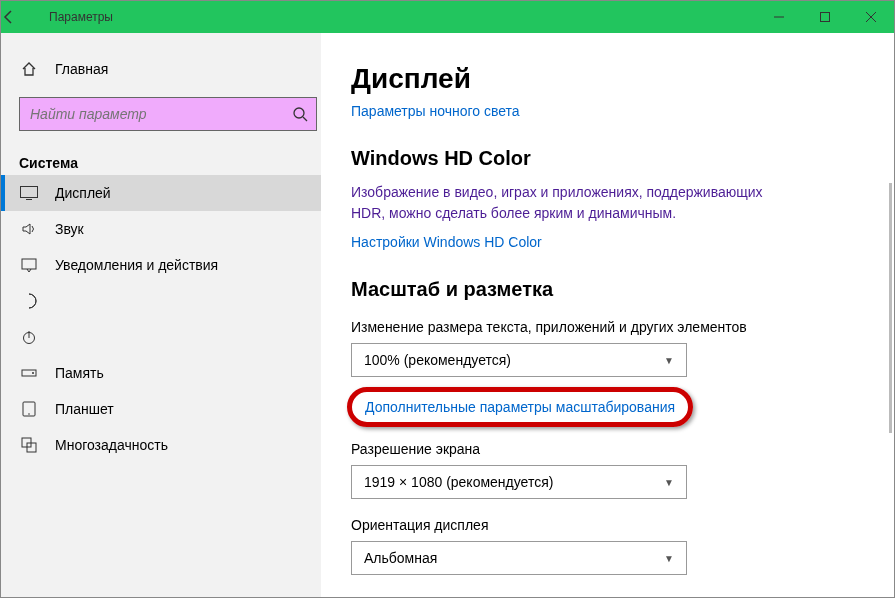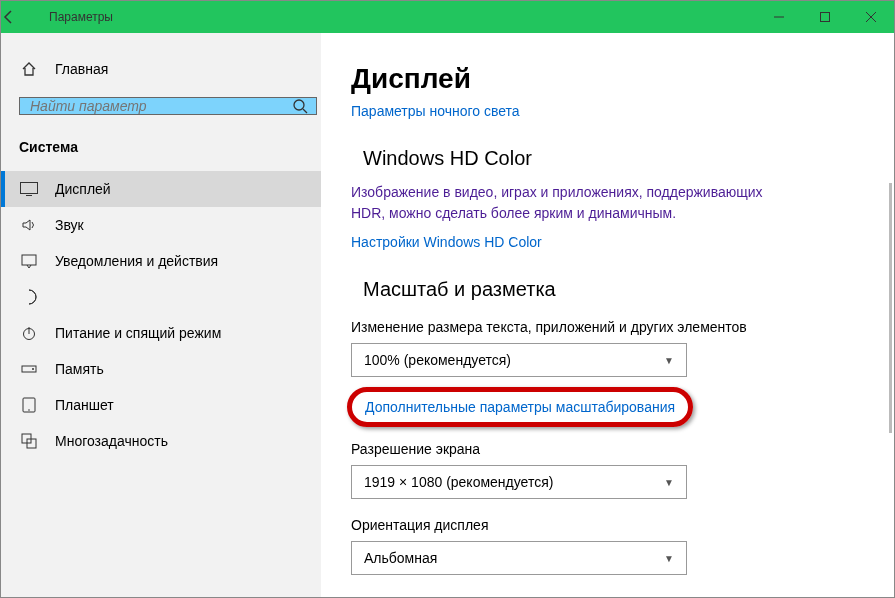--- a/index.html
+++ b/index.html
@@ -7,33 +7,33 @@
   .titlebar { height:32px; display:flex; align-items:center; background:#22c55e; }
   .titlebar .back { width:44px; text-align:center; font-size:16px; color:#333; cursor:pointer;}
   .titlebar .title { flex:1; font-size:12px; color:#333; padding-left:4px;}
   .titlebar .ctrls { display:flex; }
   .titlebar .ctrls div { width:46px; height:32px; display:flex; align-items:center; justify-content:center; font-size:12px; color:#333; cursor:pointer;}
   .body { display:flex; height:566px; }
   .sidebar { width:320px; background:#f2f2f2; padding:20px 0 0 0; overflow:hidden;}
   .home { display:flex; align-items:flex-start; padding:8px 18px; gap:16px; }
   .home .icon { width:20px; display:flex; align-items:center; justify-content:center; color:#333;}
   .home .label { font-size:14px; }
-  .search { margin:12px 4px 18px 18px; height:18px; border:1px solid #666; background:#7dd3fc; display:flex; align-items:center; padding:0 8px;}
+  .search { margin:12px 4px 18px 18px; height:34px; border:1px solid #666; background:#f0abfc; display:flex; align-items:center; padding:0 8px;}
   .search input { flex:1; border:none; outline:none; font-size:14px; font-style:italic; color:#666; background:transparent;}
   .search .sicon { color:#333; font-size:14px; }
-  .group { padding:6px 18px 16px 18px; font-weight:600; font-size:14px;}
+  .group { padding:6px 18px 4px 18px; font-weight:600; font-size:14px;}
   .nav-item { display:flex; align-items:center; padding:10px 18px; gap:16px; cursor:pointer;}
   .nav-item .icon { width:20px; display:flex; align-items:center; justify-content:center; color:#333;}
   .nav-item .label { font-size:14px;}
   .nav-item.active { background:#d8d8d8; position:relative;}
   .nav-item.active::before { content:""; position:absolute; left:0; top:0; bottom:0; width:4px; background:#0078d7;}
   .content { flex:1; padding:30px 30px 0 30px; overflow:auto; position:relative;}
   .h1 { font-size:28px; font-weight:600; margin:0 0 8px 0;}
   .link { color:#0066cc; font-size:14px; cursor:pointer; display:inline-block;}
-  .h2 { font-size:20px; font-weight:400; margin:28px 0 12px 12px;}
+  .h2 { font-size:20px; font-weight:700; margin:28px 0 12px 0;}
   .desc { color:#4c1d95; font-size:14px; line-height:1.5; margin:0 0 10px 0; max-width:430px;}
   .field-label { font-size:14px; margin:18px 0 8px 0; color:#000;}
   .dropdown { width:336px; height:34px; border:1px solid #999; display:flex; align-items:center; justify-content:space-between; padding:0 12px; font-size:14px; cursor:pointer; background:#fff;}
   .dropdown .chev { font-size:10px; color:#555;}
   .advanced { position:relative; display:inline-block; margin-top:14px; padding:8px 14px;}
   .advanced-ring { position:absolute; inset:-4px; border:5px solid #c00; border-radius:20px; pointer-events:none; box-shadow:2px 2px 4px rgba(0,0,0,0.4);}
   .advanced .link { position:relative; }
   svg { display:block; }
   .scrollbar-track { position:absolute; right:2px; top:150px; width:3px; height:250px; background:#bbb; }
 </style>
@@ -121,21 +121,20 @@
           </svg>
         </span>
     </div>
     <div class="nav-item">
       <span class="icon">
           <svg width="16" height="16" viewBox="0 0 16 16">
             <circle cx="8" cy="9" r="5.5" stroke="#333" fill="none"></circle>
             <path d="M8 2 V9" stroke="#333"></path>
           </svg>
         </span>
-      <span class="label">Питание и спящий режим</span>
     </div>
     <div class="nav-item">
       <span class="icon">
           <svg width="16" height="16" viewBox="0 0 16 16">
             <rect x="1" y="5" width="14" height="6" stroke="#333" fill="none"></rect>
             <circle cx="12" cy="8" r="1" fill="#333"></circle>
           </svg>
         </span>
       <span class="label">Память</span>
     </div>

